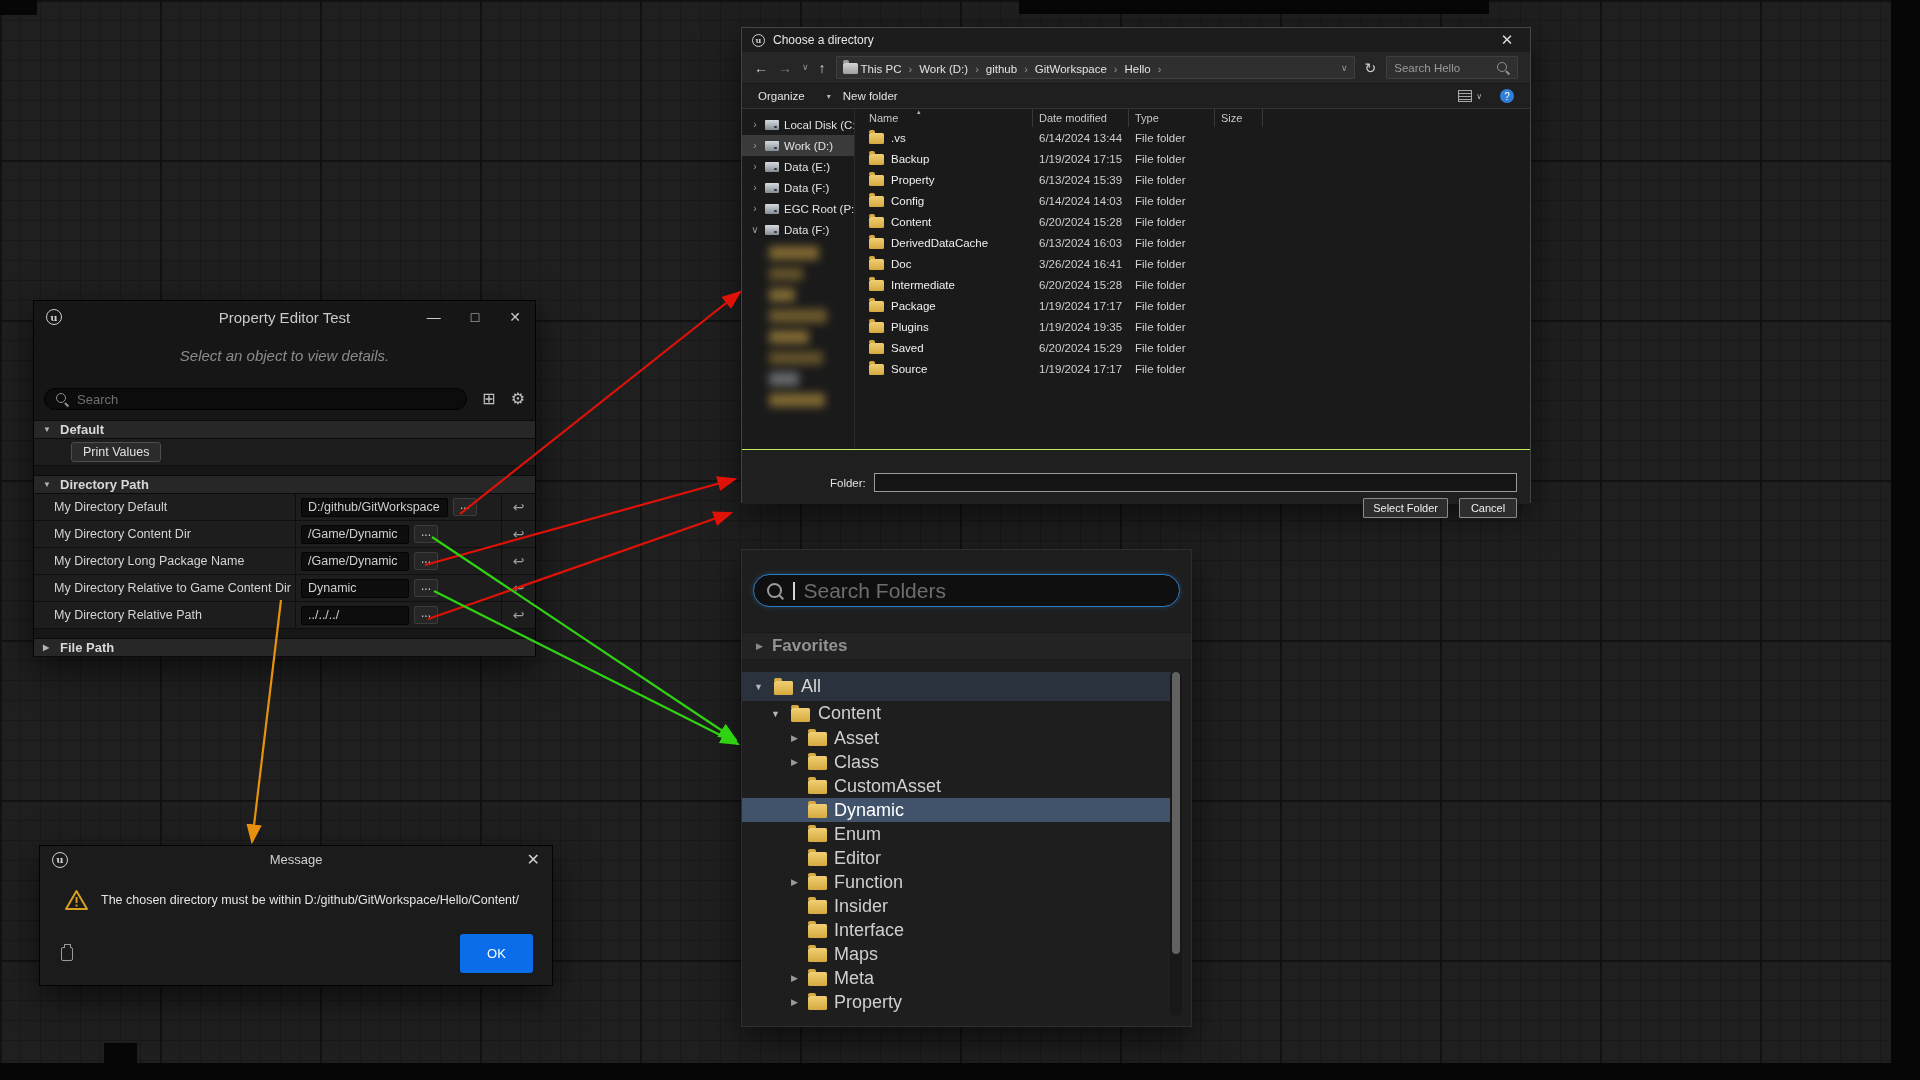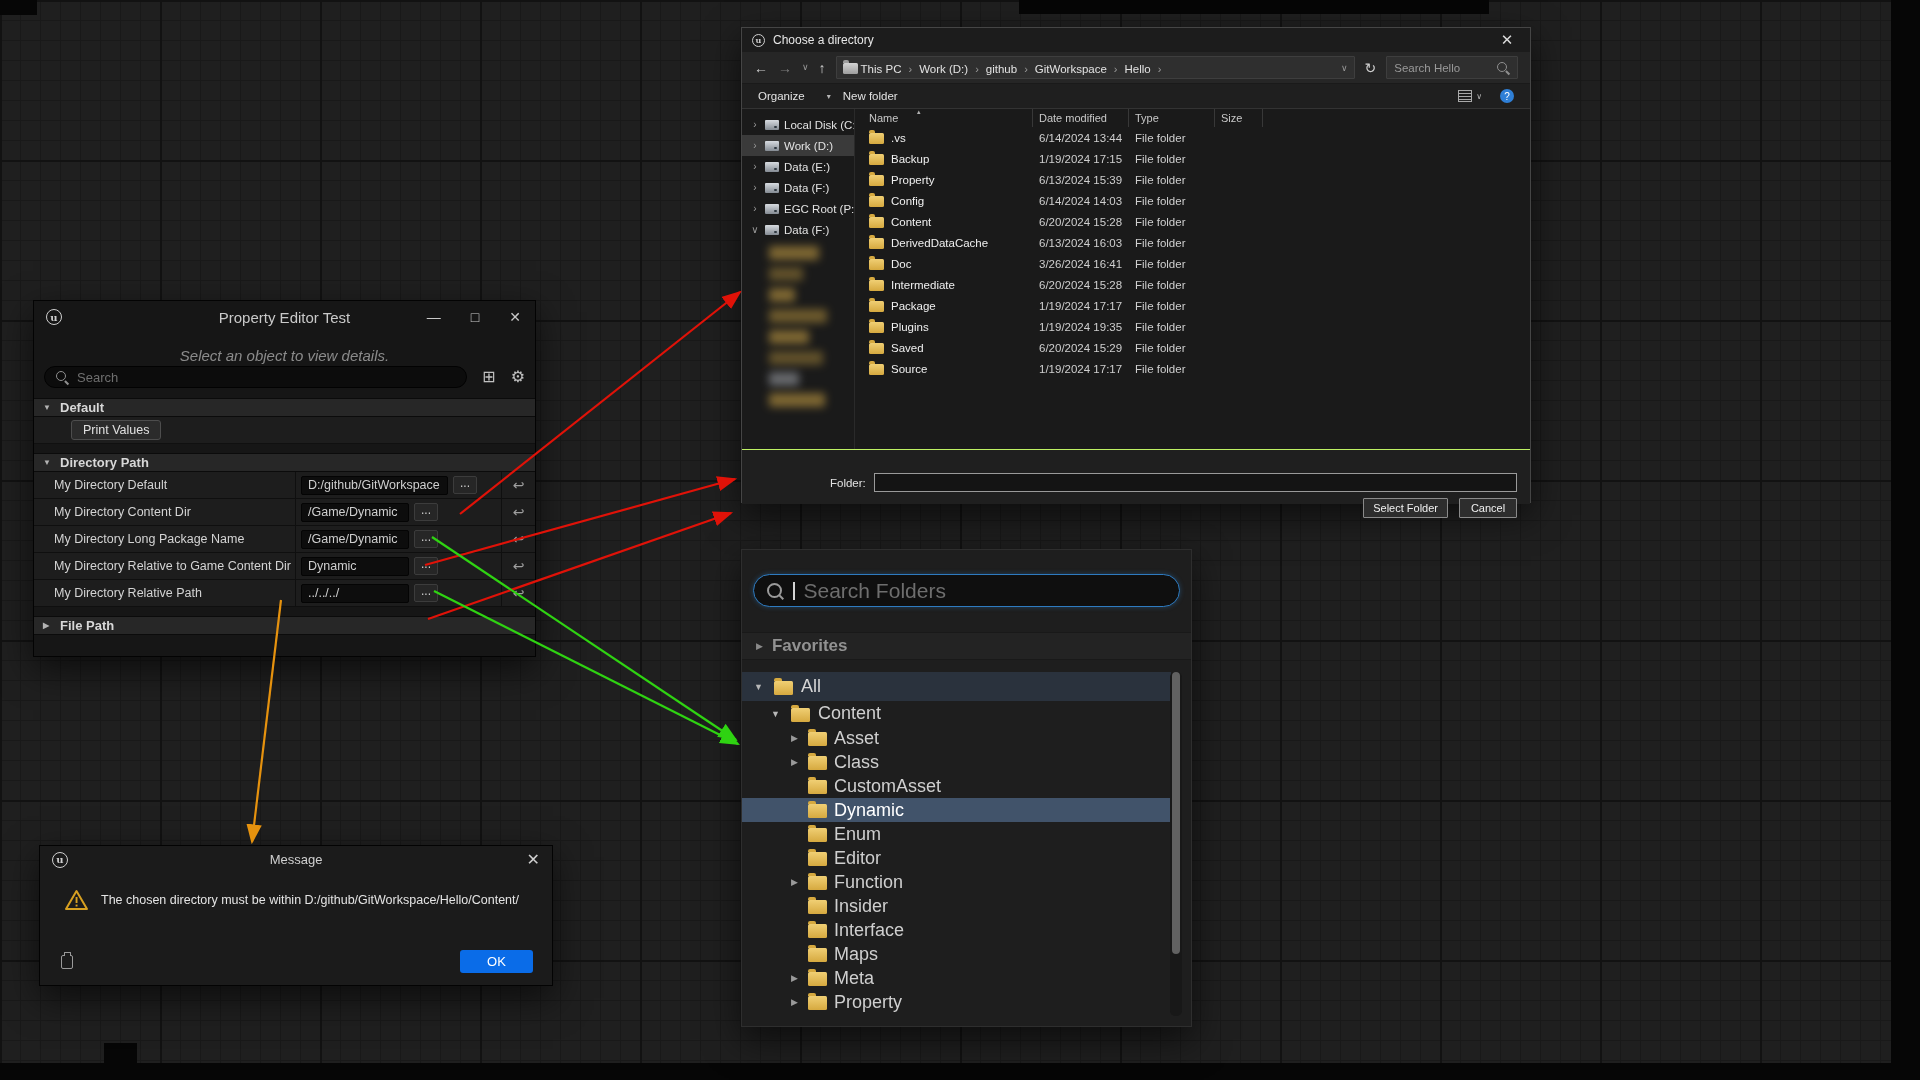--- a/index.html
+++ b/index.html
@@ -38,21 +38,21 @@
 .clipicon::before{content:"";position:absolute;top:-4px;left:2px;width:5px;height:3px;border:1.5px solid #9a9a9a;border-bottom:none;border-radius:1px 1px 0 0;background:#1b1b1b}
 .viewicon{width:14px;height:12px;border:1px solid #a9a9a9;display:inline-block;background:repeating-linear-gradient(to bottom,transparent 0 2px,#a9a9a9 2px 3px)}
 
 
 .pe{left:33px;top:300px;width:503px;height:357px;background:#161616}
 .pe-titlebar{height:32px;display:flex;align-items:center;padding:0 14px 0 12px;position:relative}
 .pe-title{position:absolute;left:0;right:0;text-align:center;font-size:15px;color:#c9c9c9}
 .pe-ctrls{margin-left:auto;display:flex;gap:30px;color:#c9c9c9;z-index:1;font-size:14px}
 .pe-ctrls span{cursor:pointer;line-height:1}
 .pe-hint{margin-top:14px;height:18px;text-align:center;font-style:italic;color:#8b8b8b;font-size:15px}
-.pe-searchrow{margin:0 10px 0;display:flex;align-items:center;height:24px}
+.pe-searchrow{margin:22px 10px 0;display:flex;align-items:center;height:24px}
 .pe-search{width:432px;height:22px;background:#0c0c0c;border:1px solid #020202;border-radius:11px;display:flex;align-items:center;padding:0 10px;gap:8px}
 .pe-search input{flex:1;background:transparent;border:none;color:#cfcfcf;font-size:13px}
 .pe-search input::placeholder{color:#6f6f6f}
 .pe-iconbtn{color:#c0c0c0;font-size:16px;margin-left:15px;line-height:1;cursor:pointer}
 .pe-sect{margin-top:9px;height:19px;background:#272727;border-top:1px solid #0b0b0b;border-bottom:1px solid #0b0b0b;display:flex;align-items:center;padding-left:9px;gap:7px;font-size:13px;font-weight:bold;color:#d8d8d8}
 .pe-sect .tri{font-size:8px;color:#b3b3b3;width:10px}
 .pe-printrow{height:27px;background:#1d1d1d;border-bottom:1px solid #101010;display:flex;align-items:center;padding-left:37px}
 .pe-printbtn{height:20px;padding:0 11px;background:#2b2b2b;border:1px solid #4d4d4d;border-radius:3px;color:#e0e0e0;font-size:12.5px}
 .pe-prop{height:27px;background:#1d1d1d;border-bottom:1px solid #0f0f0f;display:flex;align-items:center}
 .pe-label{width:262px;height:100%;display:flex;align-items:center;padding-left:20px;font-size:12.5px;color:#d4d4d4;border-right:1px solid #0f0f0f;white-space:nowrap;overflow:hidden}
@@ -151,21 +151,21 @@
 .fp-thumb{position:absolute;left:2px;top:0;width:8px;height:282px;background:#616161;border-radius:4px}
 
 
 .msg{left:39px;top:845px;width:514px;height:141px;background:#1b1b1b}
 .msg-titlebar{height:27px;display:flex;align-items:center;padding:0 12px;position:relative}
 .msg-title{position:absolute;left:0;right:0;text-align:center;font-size:13px;color:#cfcfcf}
 .msg-close{margin-left:auto;color:#cfcfcf;font-size:16px;z-index:1;cursor:pointer}
 .msg-body{display:flex;align-items:center;gap:12px;padding:16px 8px 0 24px}
 .msg-text{font-size:12.5px;color:#e4e4e4;white-space:nowrap}
 .msg-footer{position:absolute;left:21px;right:19px;bottom:12px;display:flex;align-items:center;justify-content:space-between}
-.msg-ok{width:73px;height:23px;background:var(--accent-blue,#0a6ce8);border:none;border-radius:3px;color:#fff;font-size:13px}
+.msg-ok{width:73px;height:39px;background:var(--accent-blue,#0a6ce8);border:none;border-radius:3px;color:#fff;font-size:13px}
 
 
 .arrows{position:absolute;left:0;top:0;width:1920px;height:1080px;z-index:50;pointer-events:none}
 .ar{stroke:var(--arrow-red,#e01208);stroke-width:2.2}
 .ag{stroke:var(--arrow-green,#2fd312);stroke-width:2.2}
 .ao{stroke:var(--arrow-orange,#e6920e);stroke-width:2.2}
 </style>
 </head>
 <body>
 

